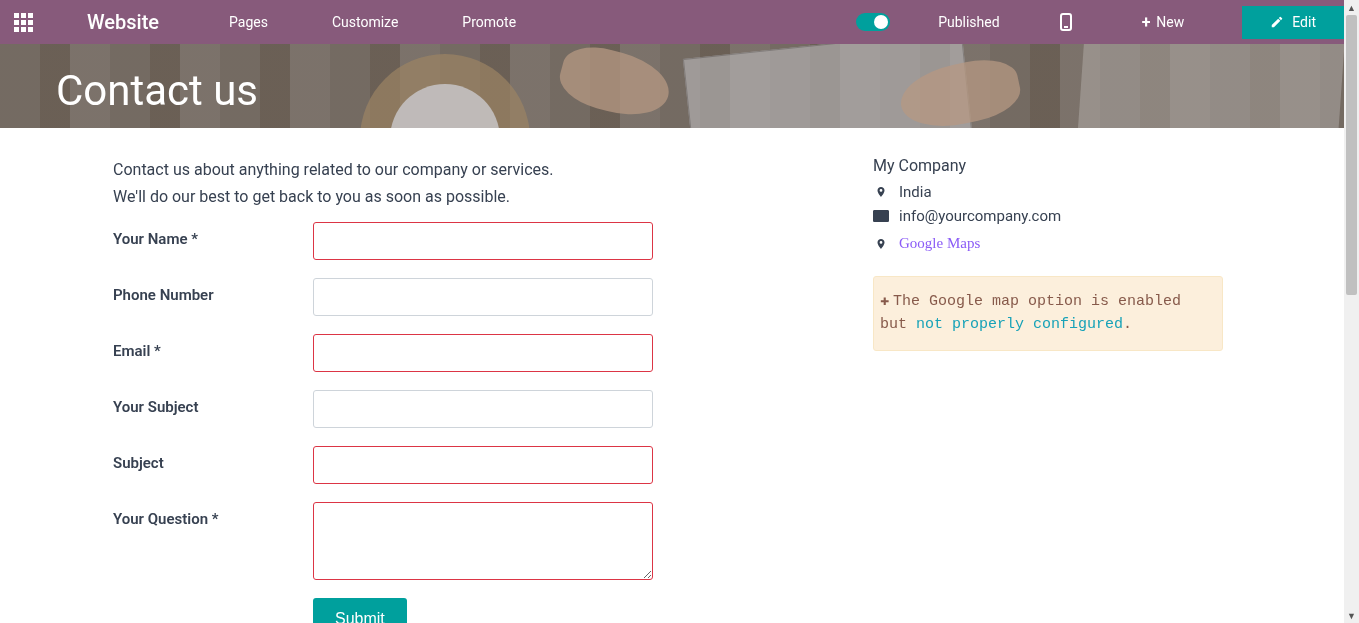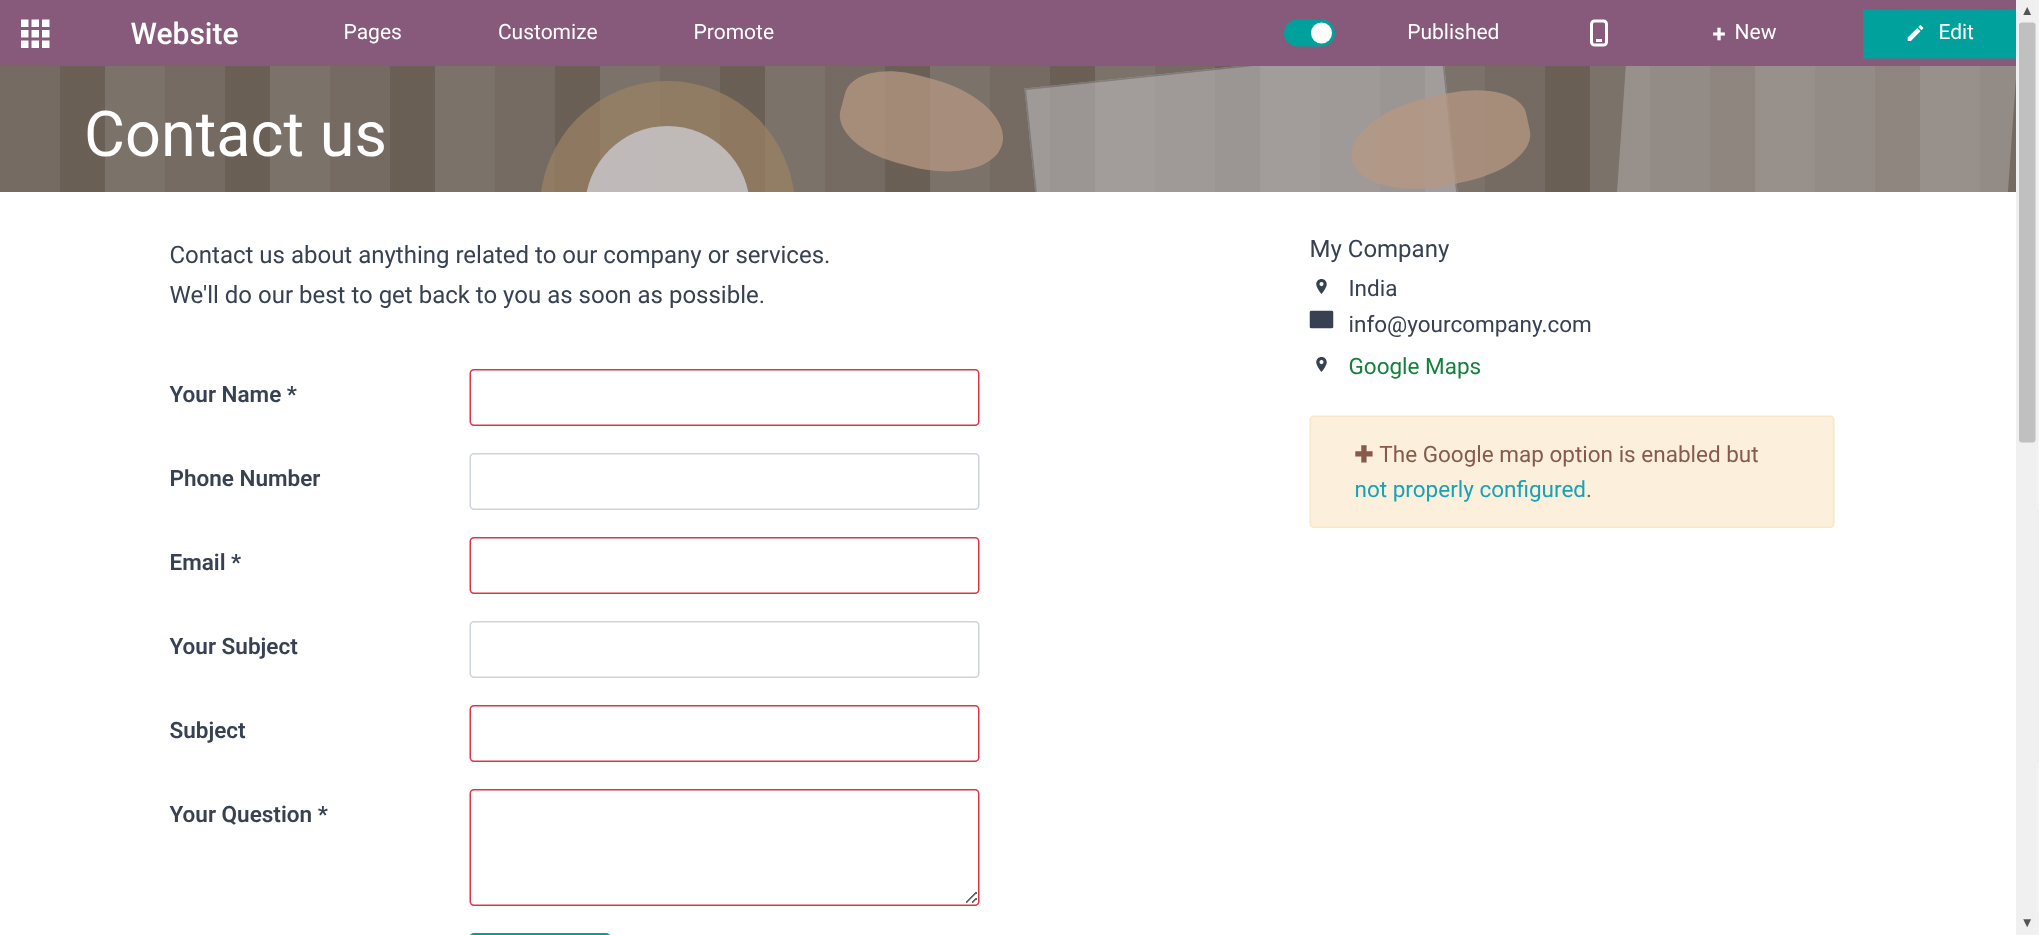--- a/index.html
+++ b/index.html
@@ -36,35 +36,35 @@
     .hero-circle2 { position:absolute; left:390px; top:40px; width:110px; height:110px; border-radius:50%; background:#fff; opacity:0.85; }
     .hero-hand1 { position:absolute; left:560px; top:8px; width:110px; height:60px; background:#e8c3a3; border-radius:40% 50% 50% 40%; transform:rotate(15deg); opacity:0.75; }
     .hero-hand2 { position:absolute; left:900px; top:20px; width:120px; height:60px; background:#e8c3a3; border-radius:50% 40% 40% 50%; transform:rotate(-12deg); opacity:0.75; }
     .hero-tablet { position:absolute; left:690px; top:0; width:280px; height:150px; background:#f1f1f1; transform:rotate(-6deg); border:1px solid #aaa; opacity:0.6; }
     .hero-book { position:absolute; left:1080px; top:-10px; width:260px; height:140px; background:#ede9e2; transform:rotate(4deg); opacity:0.45; }
     .hero-overlay { position:absolute; inset:0; background:rgba(30,25,30,0.25); }
     .hero-title { position:relative; color:#fff; font-size:42px; font-weight:400; padding-left:56px; padding-top:22px; }
 
     .content { display:flex; padding: 28px 113px 40px 113px; gap: 40px; }
     .left-col { flex: 0 0 720px; }
-    .intro { font-size:16px; color:#374151; line-height:1.7; margin-bottom: 36px; }
+    .intro { font-size:16px; color:#374151; line-height:1.7; margin-bottom: 12px; }
     .form-row { display:flex; align-items:flex-start; margin-bottom: 18px; }
     .form-label { width: 200px; font-weight:600; color:#374151; padding-top:8px; font-size:15px; }
     .form-input { width: 340px; height:38px; border:1px solid #ced4da; border-radius:3px; padding:6px 10px; font-size:14px; }
     .form-input.invalid { border:1px solid #dc3545; }
     .form-textarea { width:340px; height:78px; border:1px solid #dc3545; border-radius:3px; padding:6px 10px; font-size:14px; resize:both; }
     .submit-row { padding-left:200px; margin-top:8px; }
     .submit-btn { background:#00A09D; color:#fff; border:none; padding:12px 22px; font-size:16px; border-radius:3px; cursor:pointer; }
 
     .right-col { flex: 0 0 350px; }
     .company-name { font-size:16px; color:#374151; margin-bottom:8px; }
-    .info-line { display:flex; gap:10px; margin-bottom:6px; color:#374151; font-size:15px; }
+    .info-line { display:flex; align-items:center; gap:10px; margin-bottom:6px; color:#374151; font-size:15px; }
     .info-line .ico { width:16px; display:flex; justify-content:center; color:#374151; }
-    .maps-link { color:#15803d; cursor:pointer; }
-    .alert { margin-top:24px; background:#fcefdc; border:1px solid #f8e7c6; border-radius:3px; padding:14px 29px; color:#875A4B; font-size:15px; line-height:1.5; }
+    .maps-link { color:#8b5cf6; cursor:pointer;font-family:Liberation Serif, serif; }
+    .alert { margin-top:24px; background:#fcefdc; border:1px solid #f8e7c6; border-radius:3px; padding:14px 6px; color:#875A4B; font-size:15px; line-height:1.5;font-family:Liberation Mono, monospace; }
     .alert .plus-ico { font-weight:bold; margin-right:4px; }
     .alert a { color:#17a2b8; cursor:pointer; }
 
     svg { display:block; }
   </style>
 </head>
 <body>
 
 <div class="scroll-area">
 

